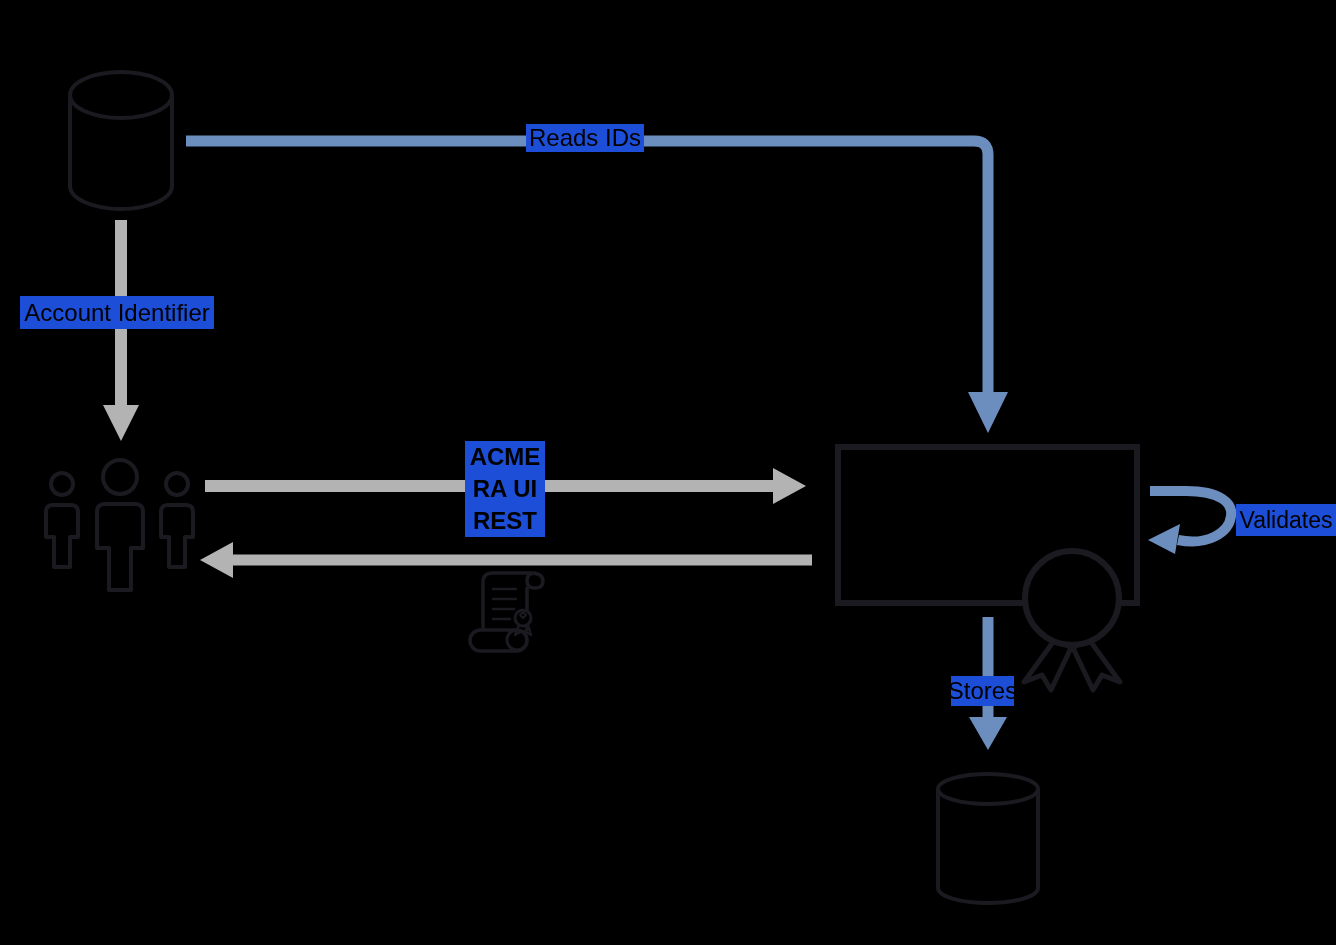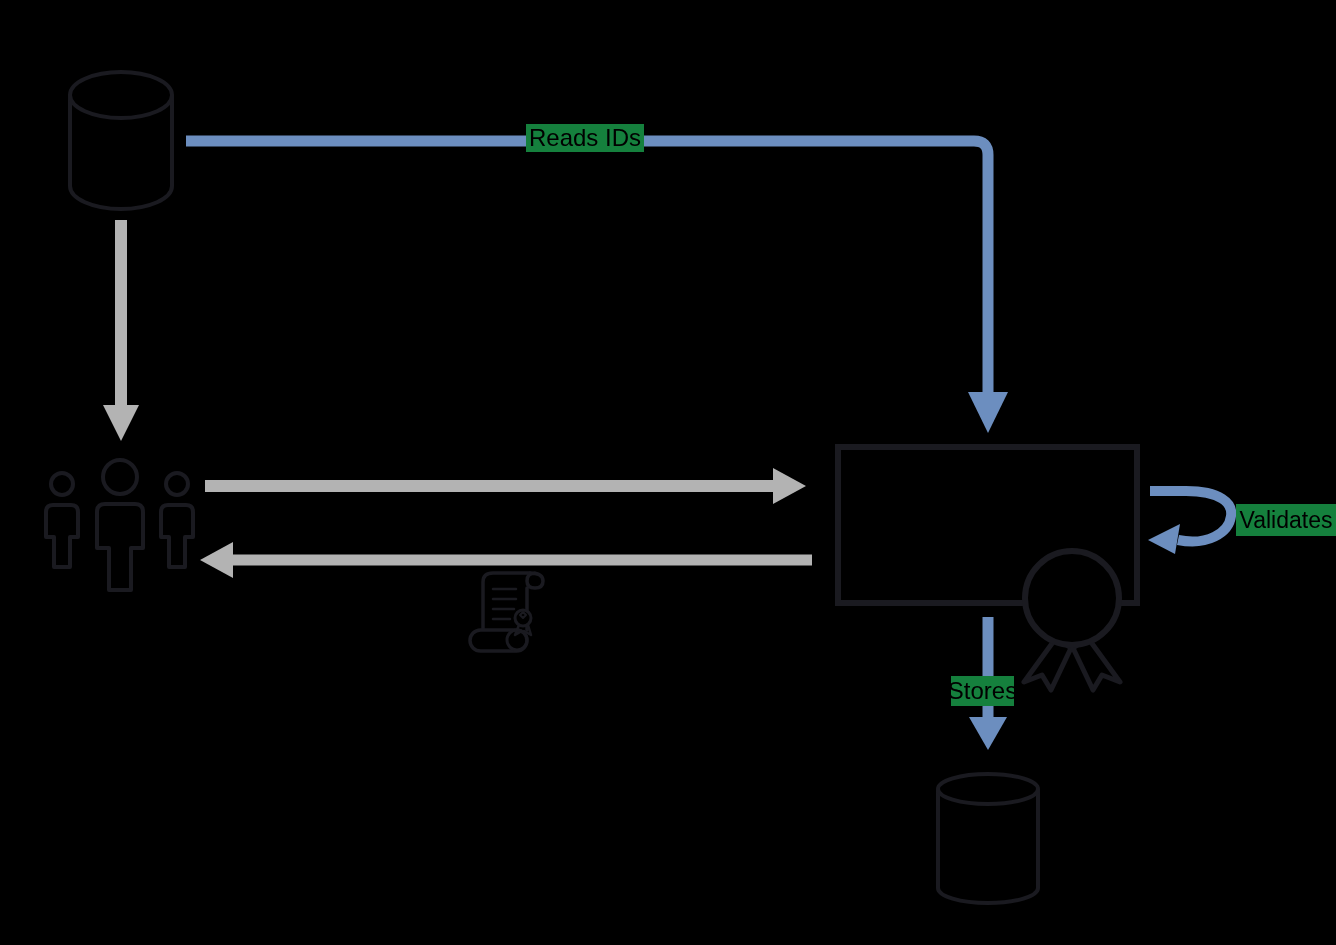--- a/index.html
+++ b/index.html
@@ -7,21 +7,21 @@
     position: relative;
     width: 1336px;
     height: 945px;
     background: #000000;
     overflow: hidden;
     font-family: "Liberation Sans", sans-serif;
   }
   .canvas svg { position: absolute; left: 0; top: 0; }
   .label {
     position: absolute;
-    background: #15803d;
+    background: #1d4ed8;
     color: #000000;
     display: flex;
     align-items: center;
     justify-content: center;
     font-size: 24px;
     line-height: 1.15;
     white-space: nowrap;
   }
   .label.multi {
     white-space: pre-line;
@@ -114,19 +114,23 @@
 
     <g>
       <path class="shape" stroke-width="4" d="M938,789 V888 A50,15 0 0 0 1038,888 V789"></path>
       <ellipse class="shape" stroke-width="4" cx="988" cy="789" rx="50" ry="15"></ellipse>
     </g>
 
   </svg>
 
   <div class="label" style="left:526px; top:124px; width:118px; height:28px;">Reads IDs</div>
 
+  <div class="label" style="left:20px; top:296px; width:194px; height:33px;">Account Identifier</div>
 
+  <div class="label multi" style="left:465px; top:441px; width:80px; height:96px;">ACME
+RA UI
+REST</div>
 
   <div class="label" style="left:1236px; top:504px; width:100px; height:32px; font-size:23px;">Validates</div>
 
   <div class="label" style="left:951px; top:676px; width:63px; height:30px;">Stores</div>
 
 </div>
 
 </body></html>

